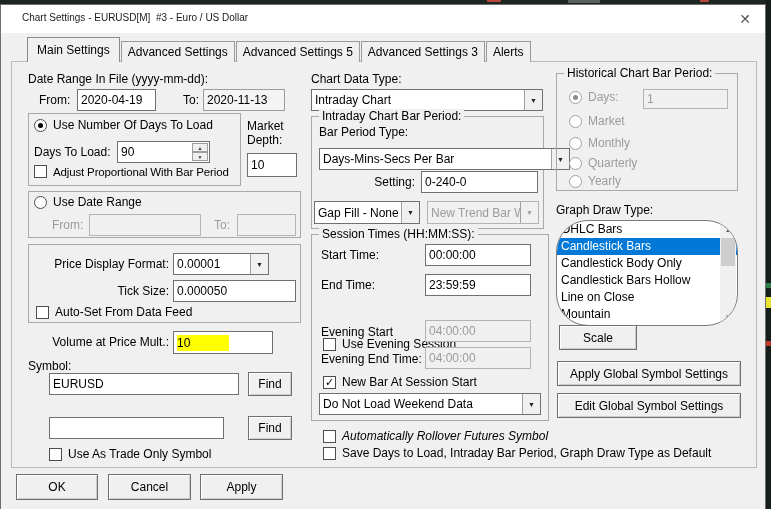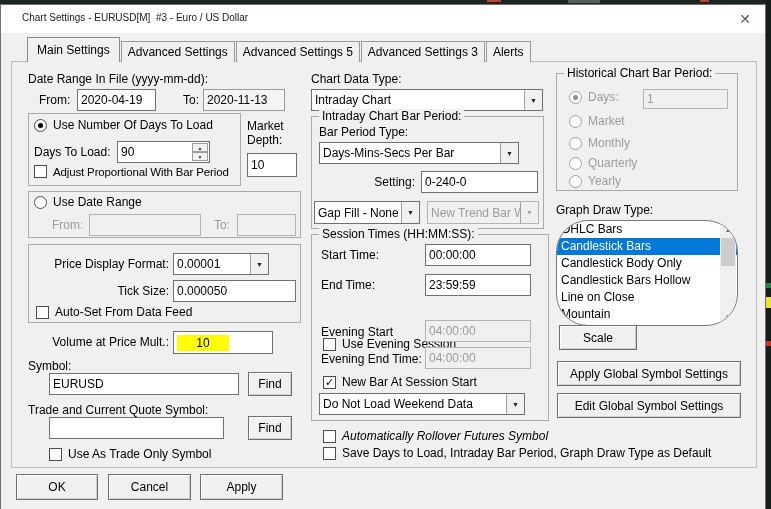--- a/index.html
+++ b/index.html
@@ -16,21 +16,21 @@
   .tab{height:21px;box-sizing:border-box;border:1px solid #9a9a9a;border-bottom:none;background:#f0f0f0;
     padding:0 6px;display:flex;align-items:center;white-space:nowrap;margin-right:1px;}
   .tab.active{height:25px;z-index:4;border-color:#8a8a8a;padding:0 9px;}
   .tabpage{position:absolute;left:10px;top:56px;width:746px;height:407px;border:1px solid #bcbcbc;box-sizing:border-box;}
   .lbl{position:absolute;white-space:nowrap;}
   .lbl.r{text-align:right;}
   .lbl.wrap{white-space:normal;}
   .lbl.dis{color:#9b9b9b;}
   .tight{font-size:11.5px;letter-spacing:-0.15px;}
   .field{position:absolute;box-sizing:border-box;background:#fff;border:1px solid #707070;height:22px;
-    display:flex;align-items:center;padding:0 3px;white-space:nowrap;overflow:hidden;text-align:center;}
+    display:flex;align-items:center;padding:0 3px;white-space:nowrap;overflow:hidden;}
   .field.ro{background:#f4f4f4;border-color:#9c9c9c;}
   .field.dis{background:#f0f0f0;border-color:#b3b3b3;color:#9b9b9b;}
   .combo{position:absolute;box-sizing:border-box;background:#fff;border:1px solid #707070;height:22px;
     display:flex;align-items:stretch;justify-content:space-between;overflow:hidden;}
   .combo .cbtxt{display:flex;align-items:center;padding:0 3px;white-space:nowrap;overflow:hidden;}
   .combo .cbarrow{width:17px;flex:0 0 17px;background:#f0f0f0;border-left:1px solid #a0a0a0;
     display:flex;align-items:center;justify-content:center;font-size:7px;color:#222;}
   .combo.dis{background:#f0f0f0;border-color:#b3b3b3;color:#9b9b9b;}
   .combo.dis .cbarrow{color:#a2a2a2;}
   .groupbox{position:absolute;box-sizing:border-box;border:1px solid #a9a9a9;}
@@ -142,39 +142,38 @@
 
     <div class="lbl r" style="left:40px;top:330px;width:128px;">Volume at Price Mult.:</div>
     <div class="field" style="left:172px;top:326px;width:100px;height:23px;">
       <span class="hl">10</span>
     </div>
 
     <div class="lbl" style="left:27px;top:354px;">Symbol:</div>
     <div class="field" style="left:48px;top:368px;width:190px;">EURUSD</div>
     <div class="btn" style="left:247px;top:367px;width:44px;height:24px;">Find</div>
 
-    <div class="lbl" style="left:27px;top:398px;">Trade and Current Quote Symbol:</div>
     <div class="field" style="left:48px;top:412px;width:175px;"></div>
     <div class="btn" style="left:247px;top:411px;width:44px;height:24px;">Find</div>
     <div class="chkrow" style="left:48px;top:442px;">
       <span class="cbox"></span>
       <span class="lbl" style="position:static;">Use As Trade Only Symbol</span>
     </div>
 
     <div class="lbl" style="left:310px;top:67px;">Chart Data Type:</div>
     <div class="combo" style="left:310px;top:84px;width:232px;">
       <span class="cbtxt">Intraday Chart</span>
       <span class="cbarrow">▼</span>
     </div>
 
     <div class="groupbox" style="left:310px;top:111px;width:233px;height:113px;">
       <span class="legend">Intraday Chart Bar Period:</span>
     </div>
     <div class="lbl" style="left:318px;top:120px;">Bar Period Type:</div>
-    <div class="combo" style="left:318px;top:137px;width:200px;">
+    <div class="combo" style="left:318px;top:143px;width:251px;">
       <span class="cbtxt">Days-Mins-Secs Per Bar</span>
       <span class="cbarrow">▼</span>
     </div>
     <div class="lbl r" style="left:330px;top:170px;width:84px;">Setting:</div>
     <div class="field" style="left:420px;top:166px;width:117px;">0-240-0</div>
     <div class="combo" style="left:313px;top:196px;width:106px;height:23px;">
       <span class="cbtxt">Gap Fill - None</span>
       <span class="cbarrow">▼</span>
     </div>
     <div class="combo dis" style="left:426px;top:196px;width:112px;height:23px;">
@@ -194,21 +193,21 @@
       <span class="lbl" style="position:static;">Use Evening Session</span>
     </div>
     <div class="lbl" style="left:320px;top:320px;">Evening Start</div>
     <div class="field dis" style="left:424px;top:315px;width:106px;">04:00:00</div>
     <div class="lbl" style="left:320px;top:347px;">Evening End Time:</div>
     <div class="field dis" style="left:424px;top:342px;width:106px;">04:00:00</div>
     <div class="chkrow" style="left:322px;top:370px;">
       <span class="cbox">✓</span>
       <span class="lbl" style="position:static;">New Bar At Session Start</span>
     </div>
-    <div class="combo" style="left:318px;top:388px;width:206px;">
+    <div class="combo" style="left:318px;top:388px;width:222px;">
       <span class="cbtxt">Do Not Load Weekend Data</span>
       <span class="cbarrow">▼</span>
     </div>
 
     <div class="chkrow" style="left:322px;top:424px;">
       <span class="cbox"></span>
       <span class="lbl" style="position:static;font-style:italic;">Automatically Rollover Futures Symbol</span>
     </div>
     <div class="chkrow" style="left:322px;top:441px;">
       <span class="cbox"></span>

